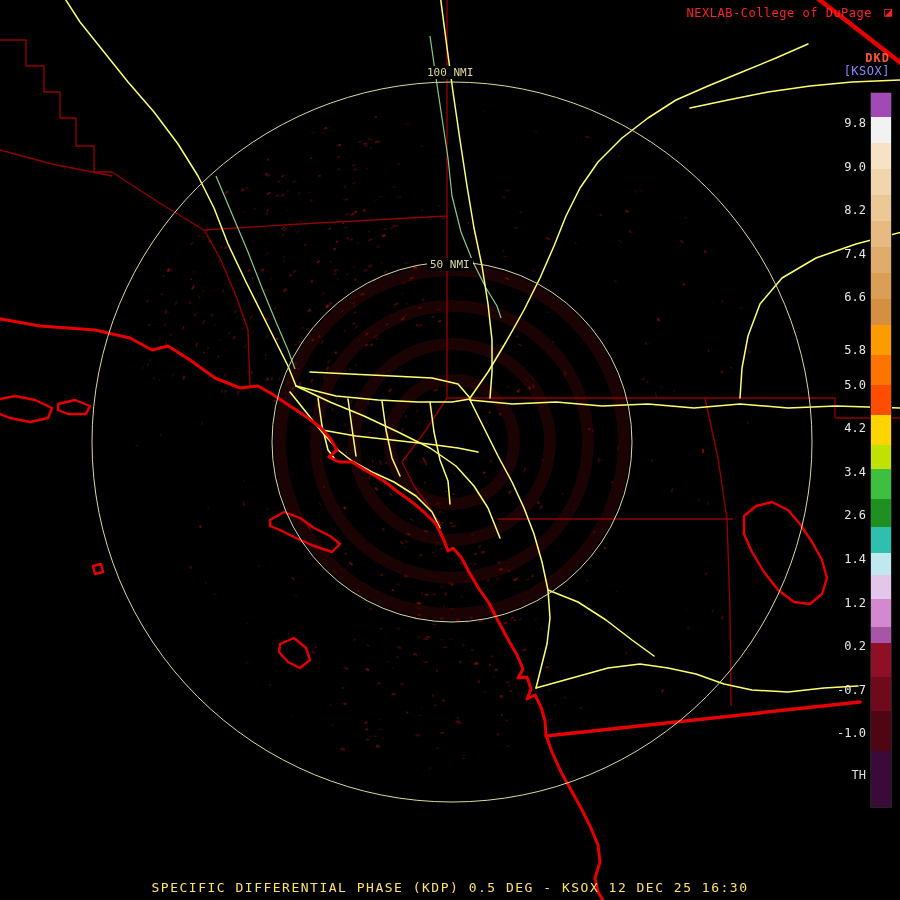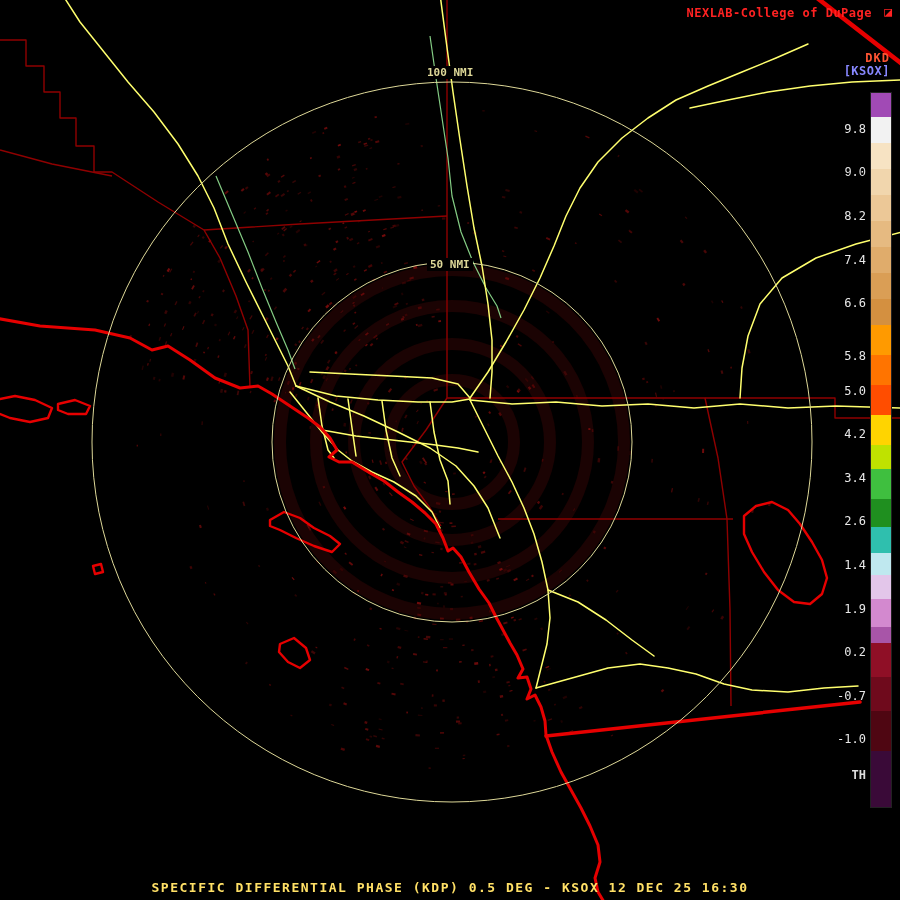--- a/index.html
+++ b/index.html
@@ -16,40 +16,40 @@
   path{fill:none;}
   .coast{stroke:var(--coast);stroke-width:3;stroke-linejoin:round;stroke-linecap:round;}
   .coast-thick{stroke:var(--coast);stroke-width:3.5;stroke-linecap:round;}
   .state-line{stroke:var(--coast);stroke-width:4.5;stroke-linecap:round;}
   .island{stroke:var(--coast);stroke-width:2.4;stroke-linejoin:round;}
   .county{stroke:var(--county);stroke-width:1.4;stroke-linejoin:round;}
   .road{stroke:var(--road);stroke-width:1.5;stroke-linejoin:round;stroke-linecap:round;}
   .river{stroke:var(--river);stroke-width:1.2;stroke-linejoin:round;}
   .ring{stroke:var(--ring);stroke-width:1;fill:none;}
   .dim-arc{stroke:#200404;stroke-width:12;fill:none;opacity:.85;}
-  .overlay{position:absolute;white-space:pre;font-weight:bold;}
+  .overlay{position:absolute;white-space:pre;}
   .ring-label{
     color:var(--ring);background:var(--bg);font-size:11px;line-height:13px;
     padding:0 3px;z-index:4;
   }
   .credit{right:28px;top:6px;color:var(--credit);font-size:12px;letter-spacing:.5px;}
   .logo-glyph{right:8px;top:4px;color:var(--credit);font-size:13px;}
   .code{right:10px;top:51px;color:var(--code);font-size:12px;font-weight:bold;letter-spacing:1px;}
   .phase{right:10px;top:64px;color:var(--phase);font-size:12px;letter-spacing:.5px;}
   .th-label{right:34px;top:768px;color:var(--th);font-size:12px;}
   .caption{
     left:0;right:0;bottom:5px;text-align:center;color:var(--caption);
     font-size:13px;letter-spacing:1.5px;z-index:5;
   }
   .colorbar{
     position:absolute;right:8px;top:92px;width:20px;height:714px;
     display:flex;flex-direction:column;border:1px solid #222;z-index:3;
   }
   .cb-seg{width:100%;}
-  .cb-ticks{position:absolute;right:34px;top:14px;width:44px;height:698px;z-index:3;}
+  .cb-ticks{position:absolute;right:34px;top:8px;width:44px;height:698px;z-index:3;}
   .cb-tick{
     position:absolute;right:0;width:44px;text-align:right;color:var(--tick);
     font-size:12px;line-height:14px;
   }
 </style>
 </head>
 <body>
 
 <div>
 <svg width="900" height="900" viewBox="0 0 900 900">
@@ -753,30 +753,30 @@
     <div class="cb-seg" style="height: 24px; background: rgb(227, 198, 234);"></div>
     <div class="cb-seg" style="height: 28px; background: rgb(211, 137, 207);"></div>
     <div class="cb-seg" style="height: 16px; background: rgb(168, 85, 168);"></div>
     <div class="cb-seg" style="height: 34px; background: rgb(143, 15, 38);"></div>
     <div class="cb-seg" style="height: 34px; background: rgb(111, 10, 28);"></div>
     <div class="cb-seg" style="height: 40px; background: rgb(79, 6, 18);"></div>
     <div class="cb-seg" style="height: 56px; background: rgb(58, 10, 56);"></div>
   </div>
 <div class="cb-ticks">
     <div class="cb-tick" style="top: 108px;">9.8</div>
-    <div class="cb-tick" style="top: 151.6px; font-family: Liberation Mono, monospace;">9.0</div>
+    <div class="cb-tick" style="top: 151.6px;">9.0</div>
     <div class="cb-tick" style="top: 195.2px;">8.2</div>
     <div class="cb-tick" style="top: 238.8px;">7.4</div>
     <div class="cb-tick" style="top: 282.4px;">6.6</div>
     <div class="cb-tick" style="top: 326px; margin-top: 9px;">5.8</div>
     <div class="cb-tick" style="top: 369.6px;">5.0</div>
     <div class="cb-tick" style="top: 413.2px;">4.2</div>
     <div class="cb-tick" style="top: 456.8px;">3.4</div>
     <div class="cb-tick" style="top: 500.4px;">2.6</div>
     <div class="cb-tick" style="top: 544px;">1.4</div>
-    <div class="cb-tick" style="top: 587.6px;">1.9</div>
+    <div class="cb-tick" style="top: 587.6px;">1.2</div>
     <div class="cb-tick" style="top: 631.2px;">0.2</div>
     <div class="cb-tick" style="top: 674.8px;">-0.7</div>
     <div class="cb-tick" style="top: 718.4px;">-1.0</div>
   </div>
 <div class="overlay th-label">TH</div>
 
 <div class="overlay caption">SPECIFIC DIFFERENTIAL PHASE (KDP) 0.5 DEG - KSOX 12 DEC 25 16:30</div>
 
 </body></html>

